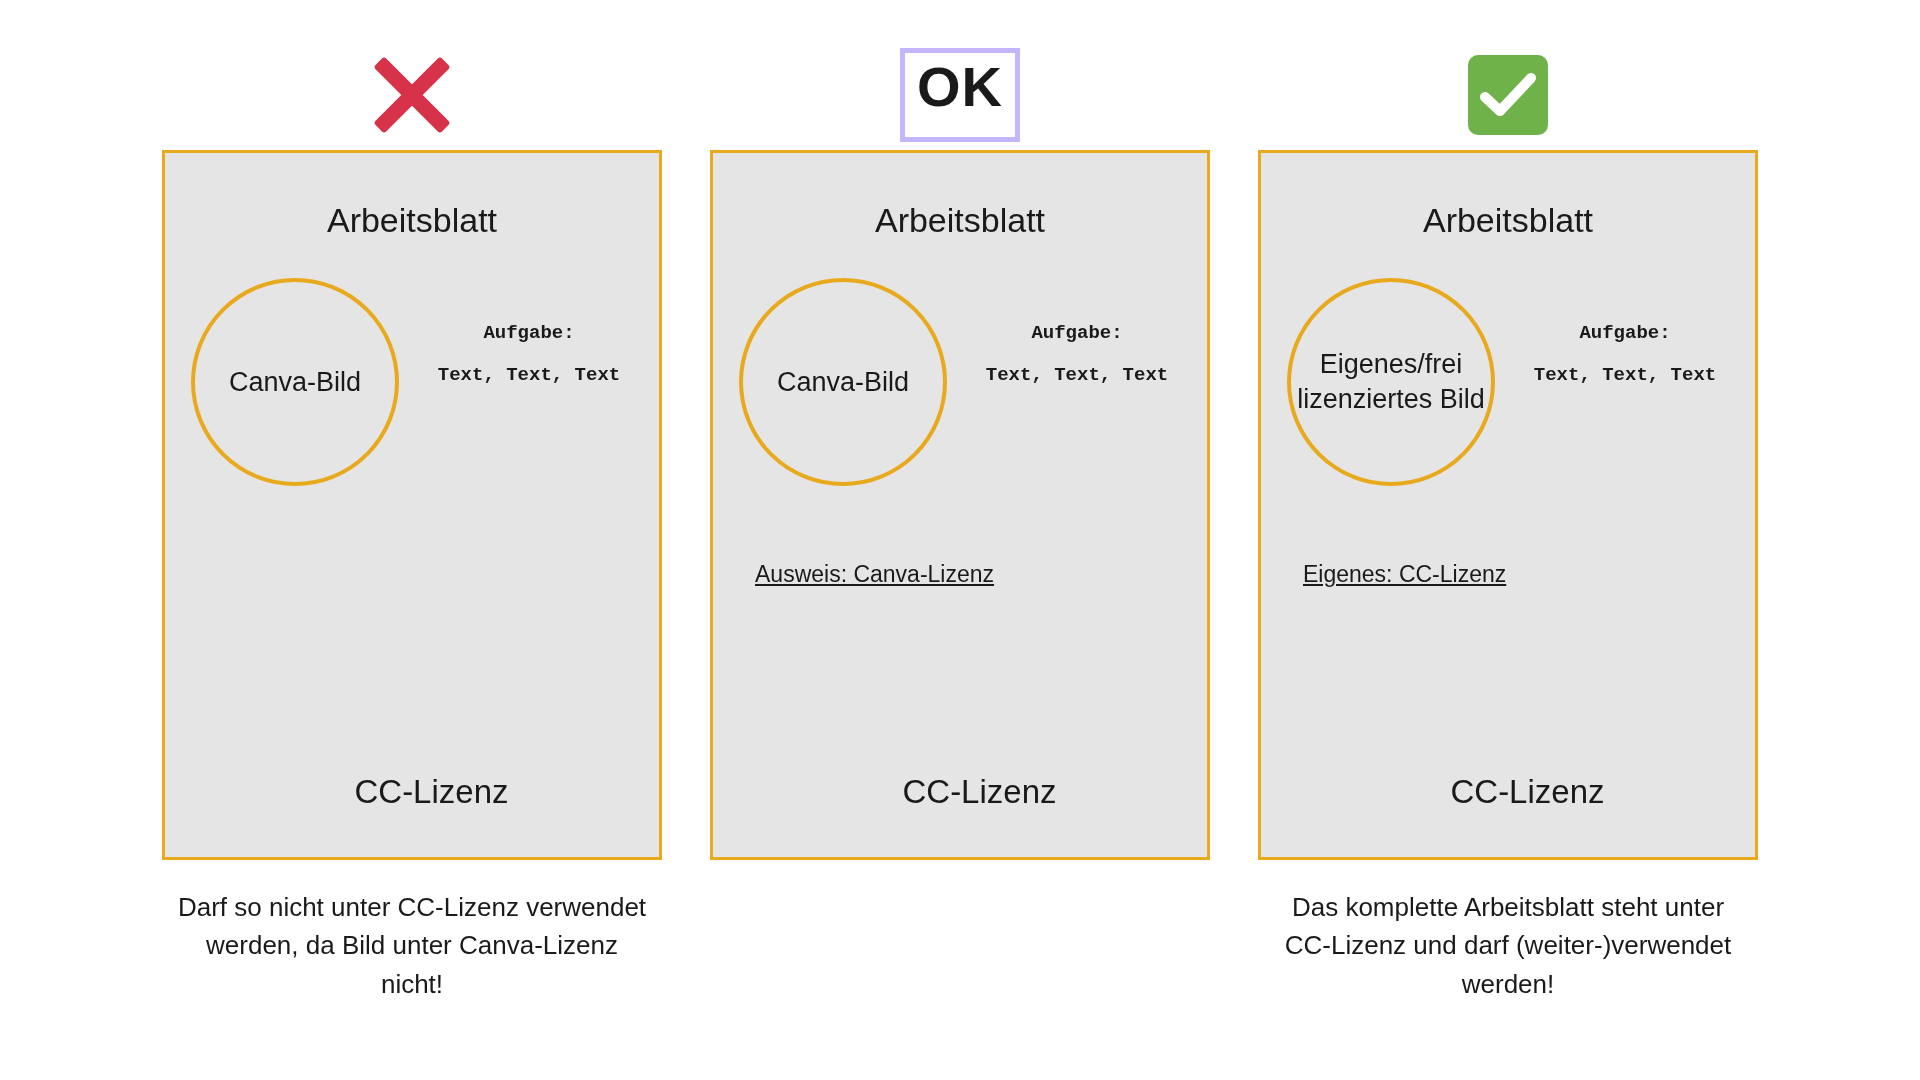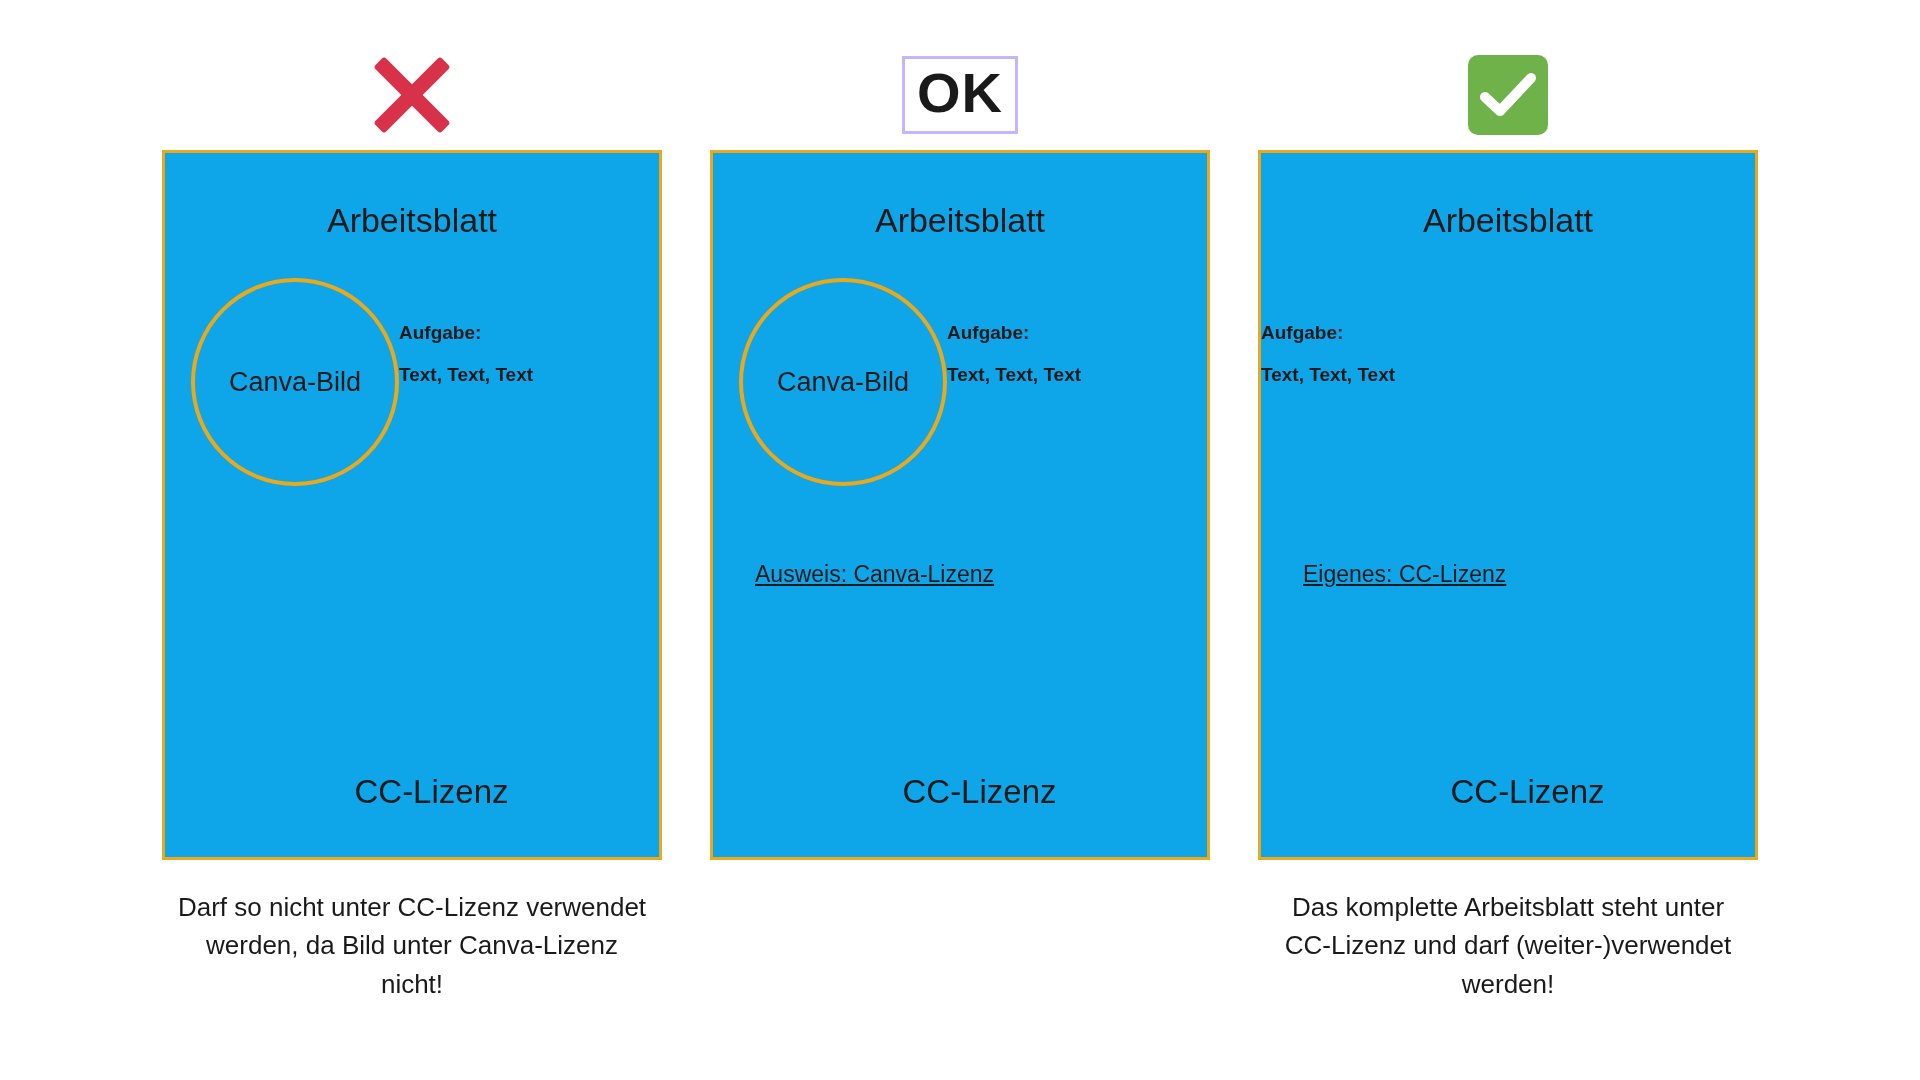--- a/index.html
+++ b/index.html
@@ -53,46 +53,46 @@
     width: 94px;
     height: 15px;
     background: #d8324a;
     border-radius: 3px;
     transform-origin: center;
   }
   .mark-cross::before { transform: translate(-50%, -50%) rotate(45deg); }
   .mark-cross::after  { transform: translate(-50%, -50%) rotate(-45deg); }
 
   .mark-ok {
-    border: 3px solid #c4b5fd;
+    border: 5px solid #c4b5fd;
     font-size: 56px;
     font-weight: 700;
     line-height: 1;
-    padding: 6px 12px 10px 12px;
+    padding: 6px 12px 22px 12px;
     letter-spacing: 1px;
     font-family: "Liberation Sans", sans-serif;
   }
 
   .mark-check {
     width: 80px;
     height: 80px;
     background: #6fb24a;
     border-radius: 10px;
     display: flex;
     align-items: center;
     justify-content: center;
   }
   .mark-check svg { display: block; }
 
   
   .sheet {
     width: 500px;
     height: 710px;
     border: 3px solid #e8a91d;
-    background: #0ea5e9;
+    background: #e5e5e5;
     box-sizing: border-box;
     position: relative;
   }
   .sheet-title {
     text-align: center;
     font-size: 34px;
     margin-top: 48px;
     font-weight: 400;
   }
   .sheet-body {
@@ -111,21 +111,23 @@
     justify-content: center;
     text-align: center;
     font-size: 27px;
     line-height: 1.28;
     box-sizing: border-box;
     padding: 0 6px;
     flex: 0 0 auto;
   }
   .task {
     flex: 1 1 auto;
+    text-align: center;
     padding-top: 44px;
+    font-family: Liberation Mono, monospace;
   }
   .task-label {
     font-size: 19px;
     font-weight: 600;
   }
   .task-text {
     font-size: 19px;
     font-weight: 600;
     margin-top: 20px;
   }
@@ -201,20 +203,21 @@
     <div class="status">
       <div class="mark-check">
         <svg width="56" height="46" viewBox="0 0 56 46" aria-hidden="true">
           <polyline points="5,25 20,39 51,6" fill="none" stroke="#ffffff" stroke-width="10" stroke-linecap="round" stroke-linejoin="round"></polyline>
         </svg>
       </div>
     </div>
     <div class="sheet">
       <div class="sheet-title">Arbeitsblatt</div>
       <div class="sheet-body">
+        <div class="circle">Eigenes/frei lizenziertes Bild</div>
         <div class="task">
           <div class="task-label">Aufgabe:</div>
           <div class="task-text">Text, Text, Text</div>
         </div>
       </div>
       <div class="ausweis">Eigenes: CC-Lizenz</div>
       <div class="license">CC-Lizenz</div>
     </div>
     <div class="caption">Das komplette Arbeitsblatt steht unter CC-Lizenz und darf (weiter-)verwendet werden!</div>
   </div>

